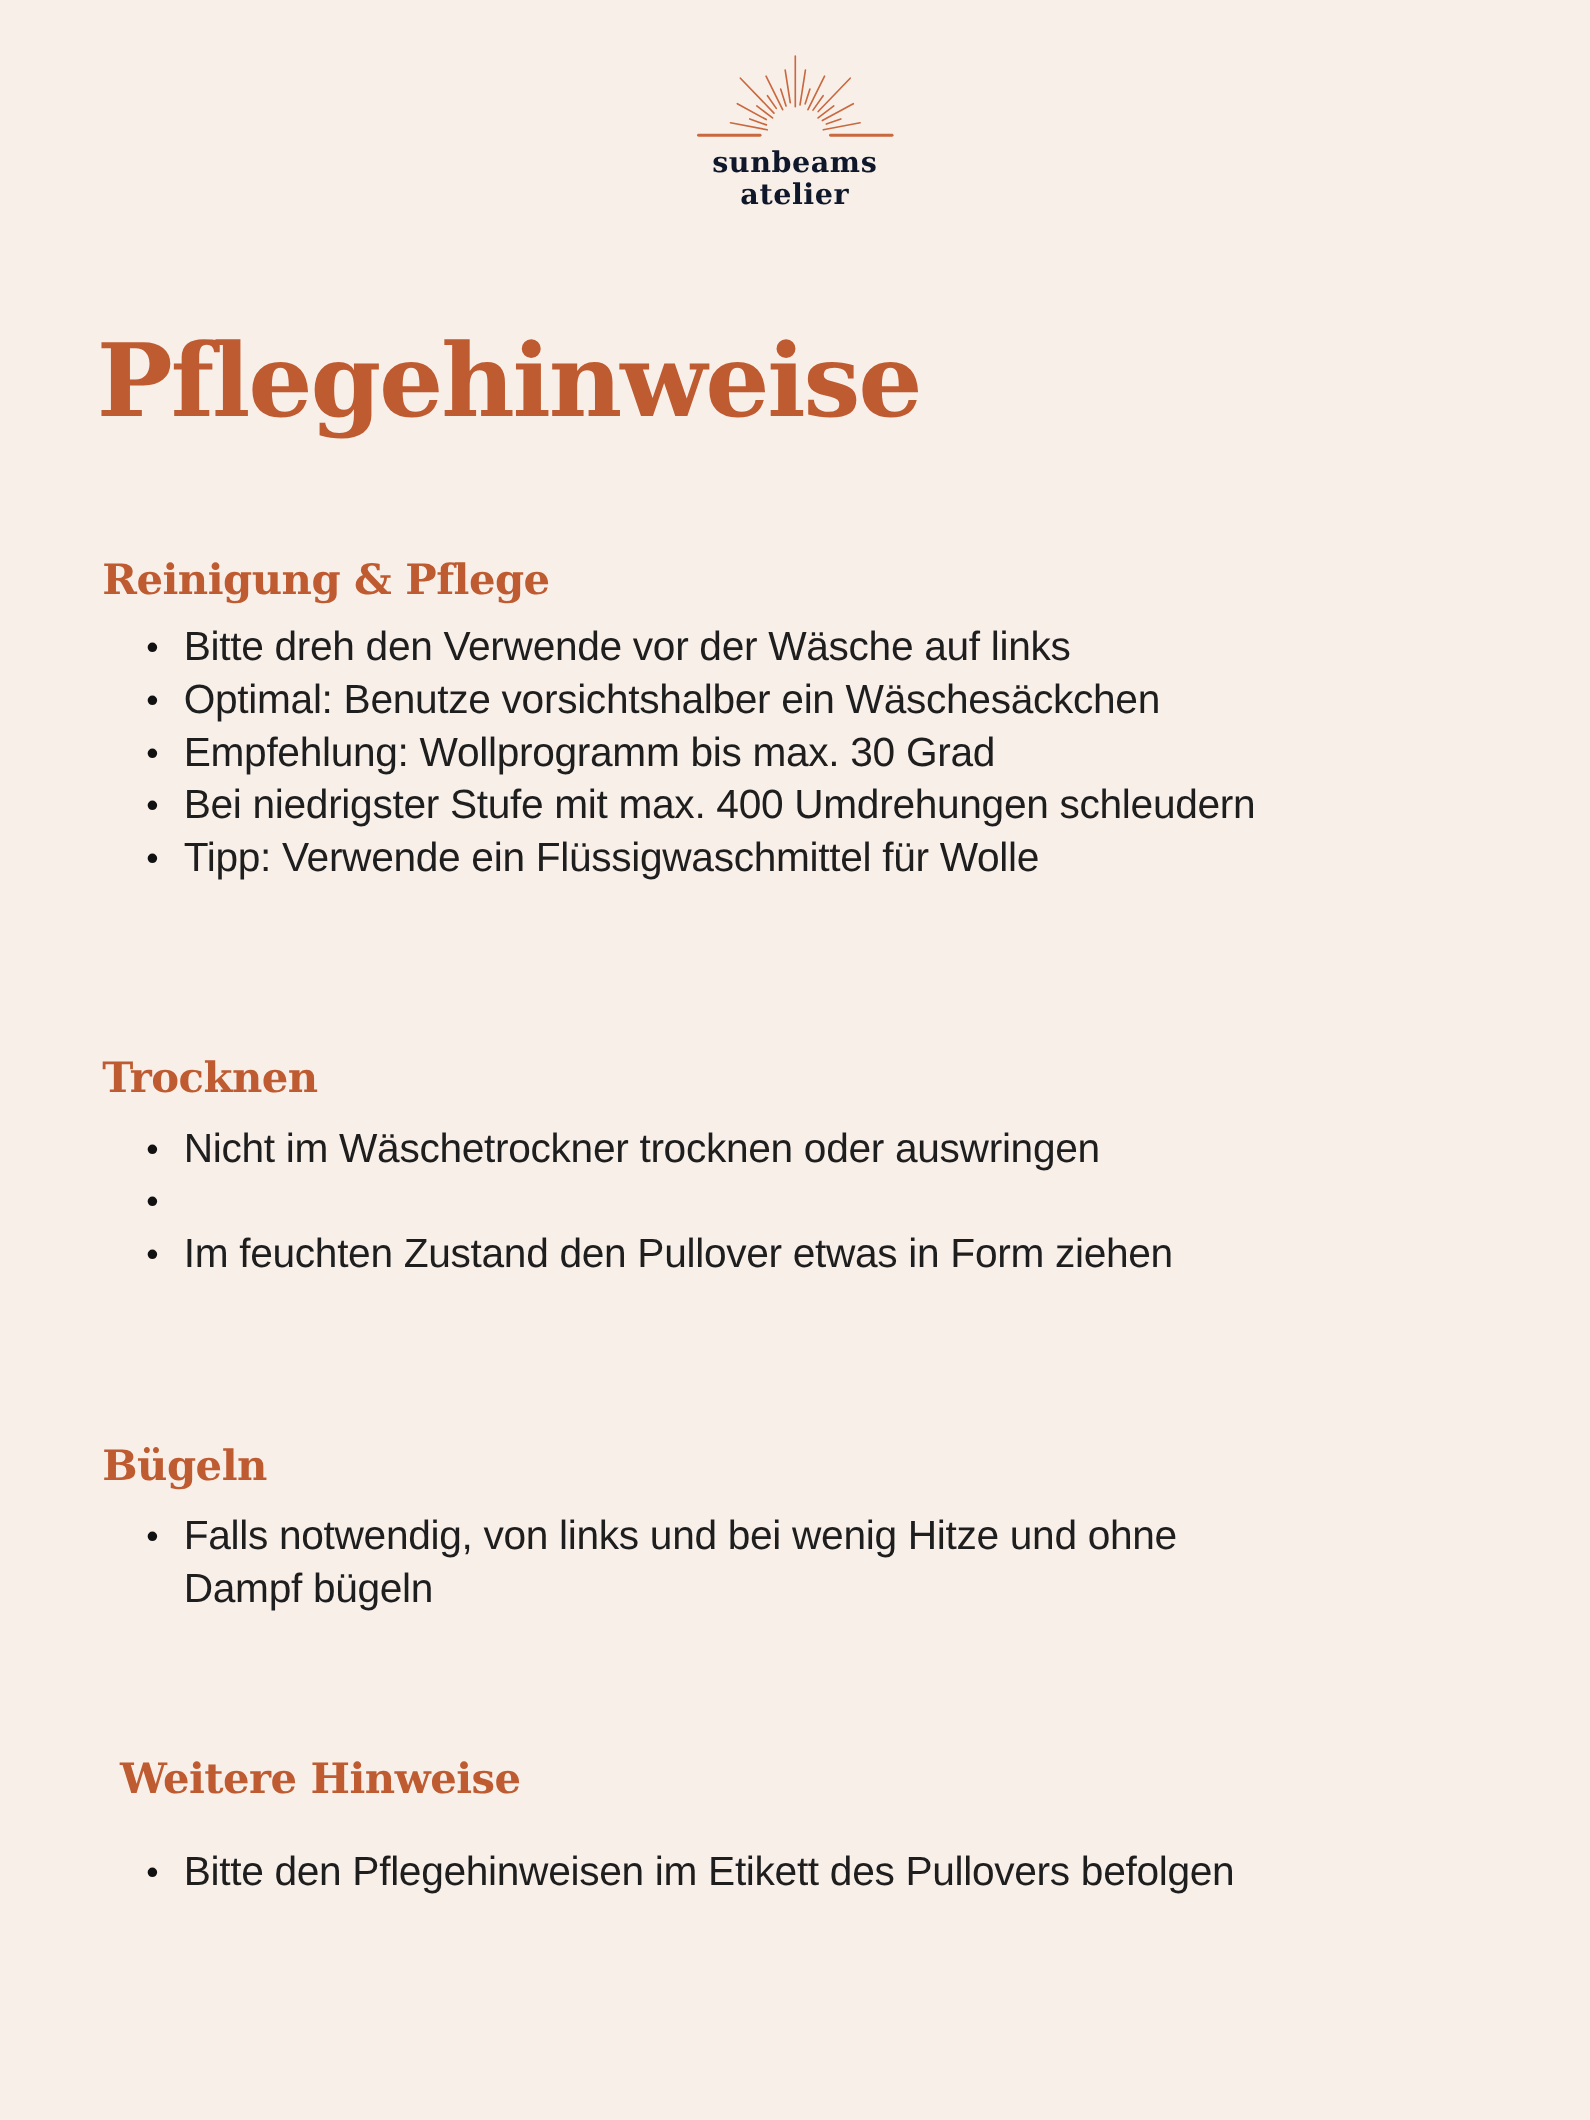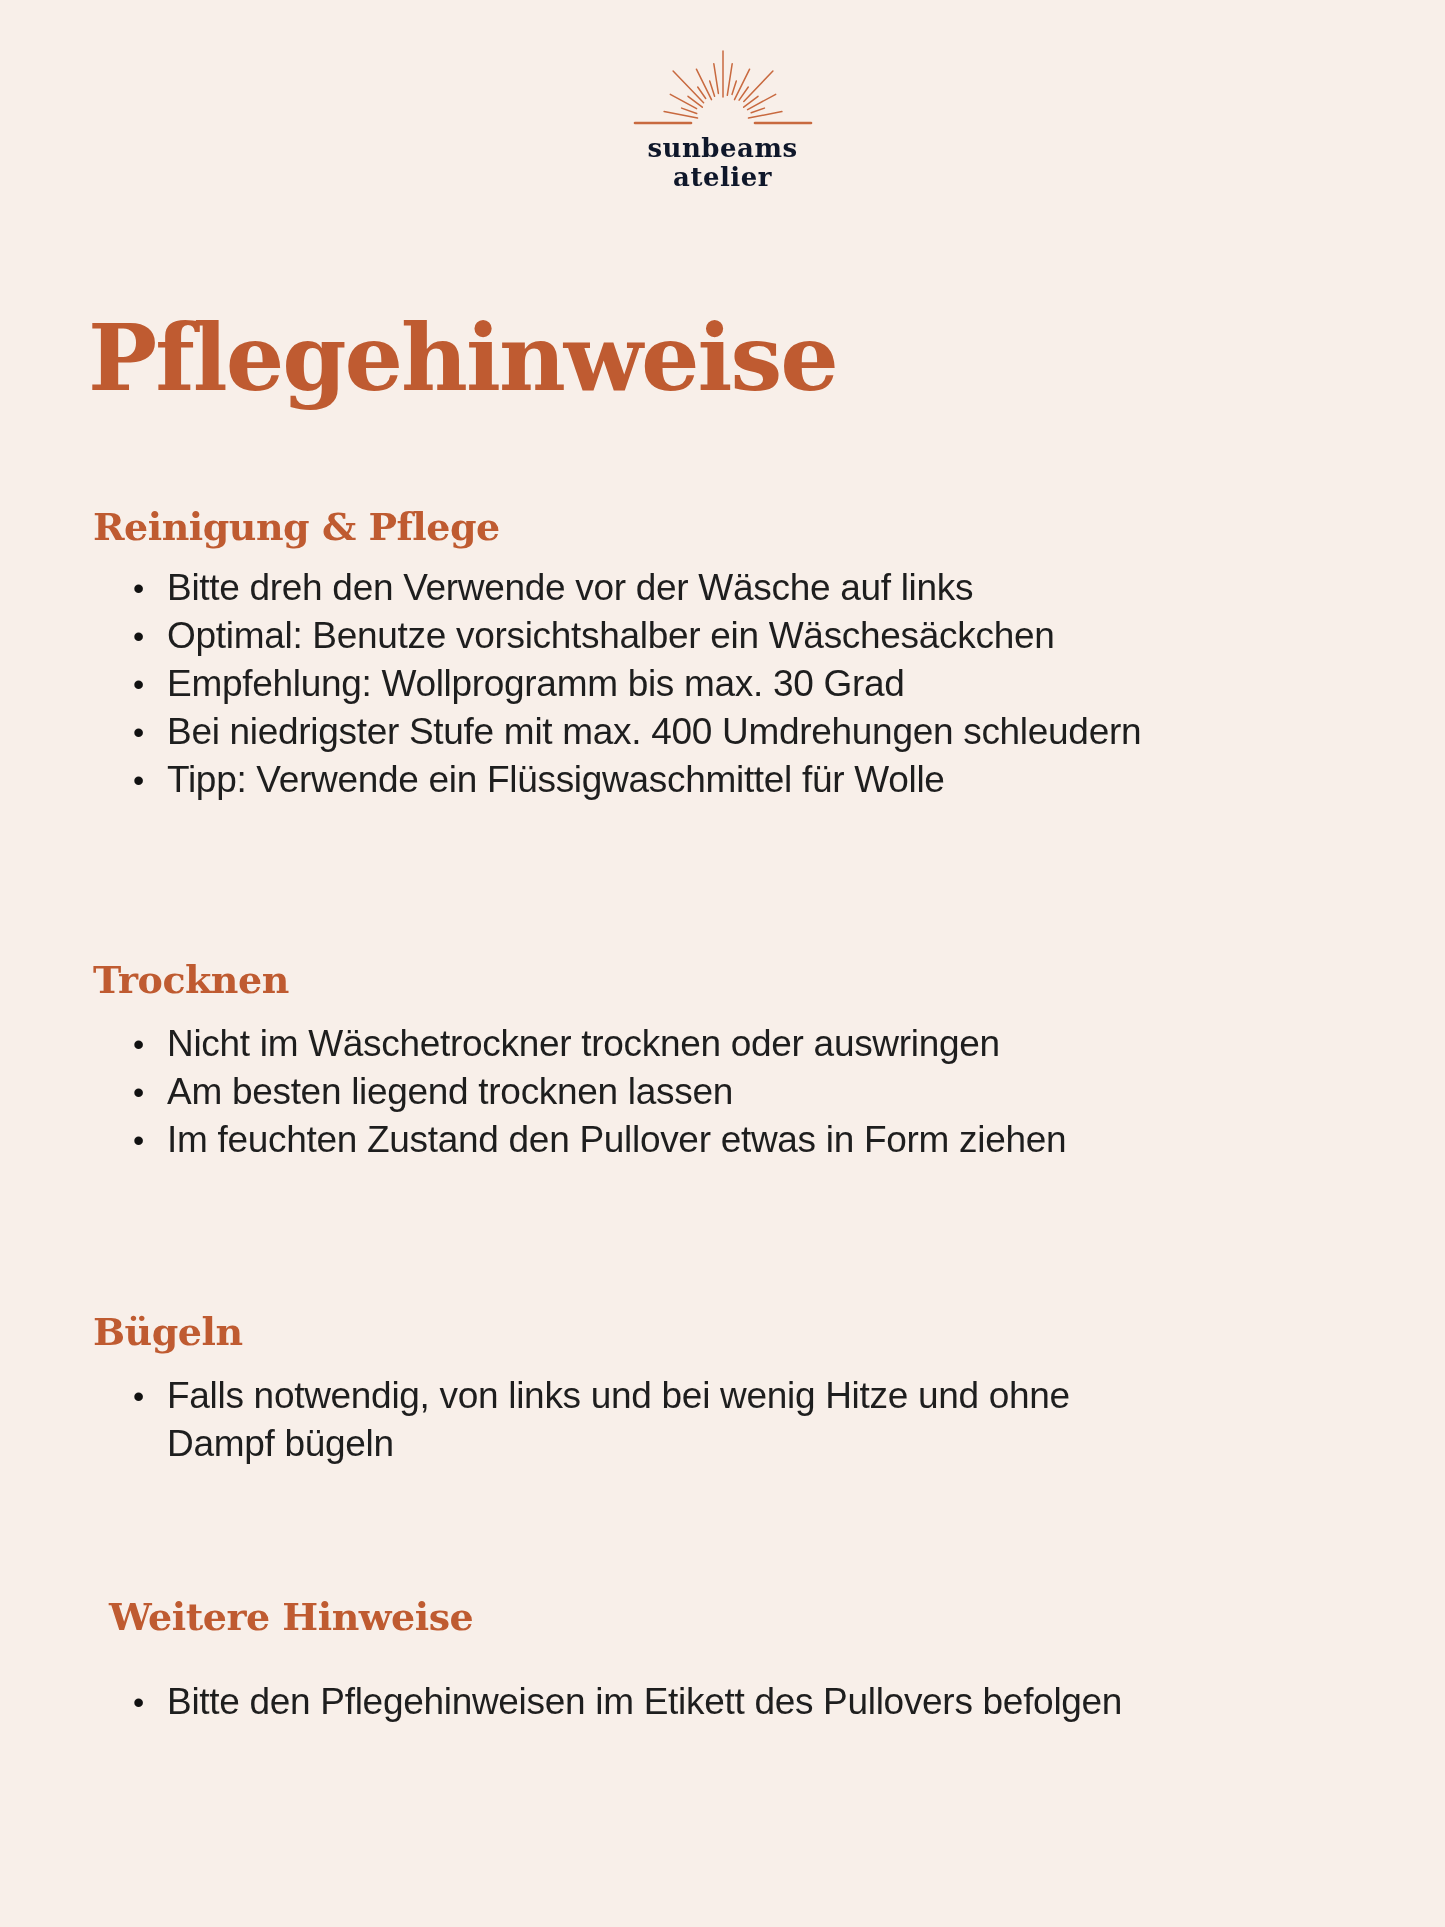--- a/index.html
+++ b/index.html
@@ -22,21 +22,21 @@
     font-family:"DejaVu Serif",serif;
     font-weight:700;
     font-size:26px;
     line-height:1.12;
     letter-spacing:.5px;
     color:#0f172a;
     text-align:center;
   }
   
   .h1{
-    position:absolute;left:88px;top:246px;
+    position:absolute;left:88px;top:234px;
     font-family:"DejaVu Serif",serif;
     font-weight:700;
     font-size:92px;
     line-height:1.1;
     letter-spacing:-2px;
     color:#bf5b31;
     white-space:nowrap;
   }
   
   .sec-head{
@@ -141,21 +141,20 @@
   </ul>
 
   <h2 class="sec-head" id="sec2-head">Trocknen</h2>
   <ul class="blist" id="list2">
     <li>
         <span class="bullet">•</span>
         <span class="li-text">Nicht im Wäschetrockner trocknen oder auswringen</span>
       </li>
     <li>
         <span class="bullet">•</span>
-        <span class="li-text">Am besten liegend trocknen lassen</span>
       </li>
     <li>
         <span class="bullet">•</span>
         <span class="li-text">Im feuchten Zustand den Pullover etwas in Form ziehen</span>
       </li>
   </ul>
 
   <h2 class="sec-head" id="sec3-head">Bügeln</h2>
   <ul class="blist" id="list3">
     <li>

